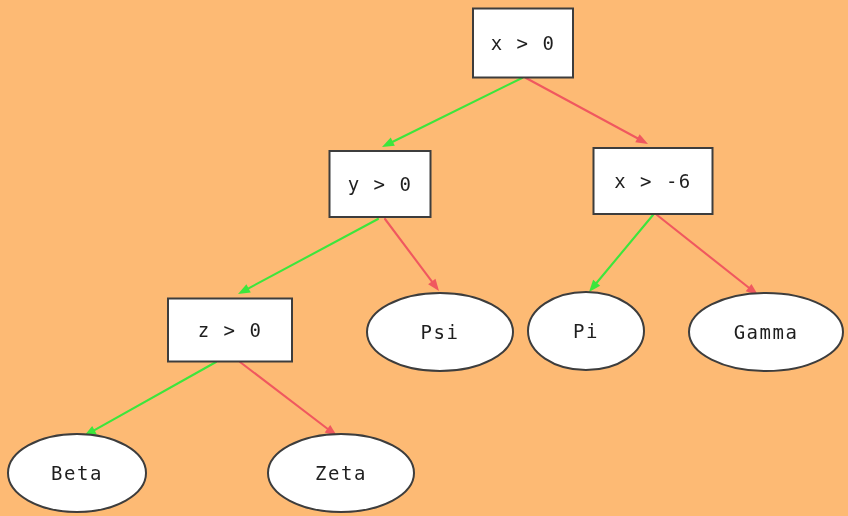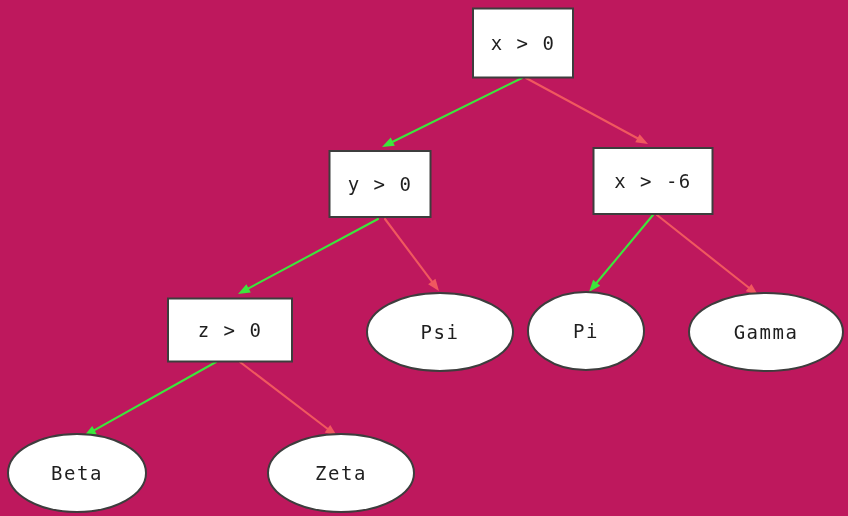--- a/index.html
+++ b/index.html
@@ -10,21 +10,21 @@
   body {
     width: 848px;
     height: 516px;
     overflow: hidden;
     font-family: "DejaVu Sans Mono", monospace;
   }
   #diagram-root {
     position: relative;
     width: 848px;
     height: 516px;
-    background: #be185d;
+    background: #fdba74;
   }
   svg#tree-canvas {
     position: absolute;
     top: 0;
     left: 0;
     width: 848px;
     height: 516px;
     display: block;
   }
   .node-shape {

